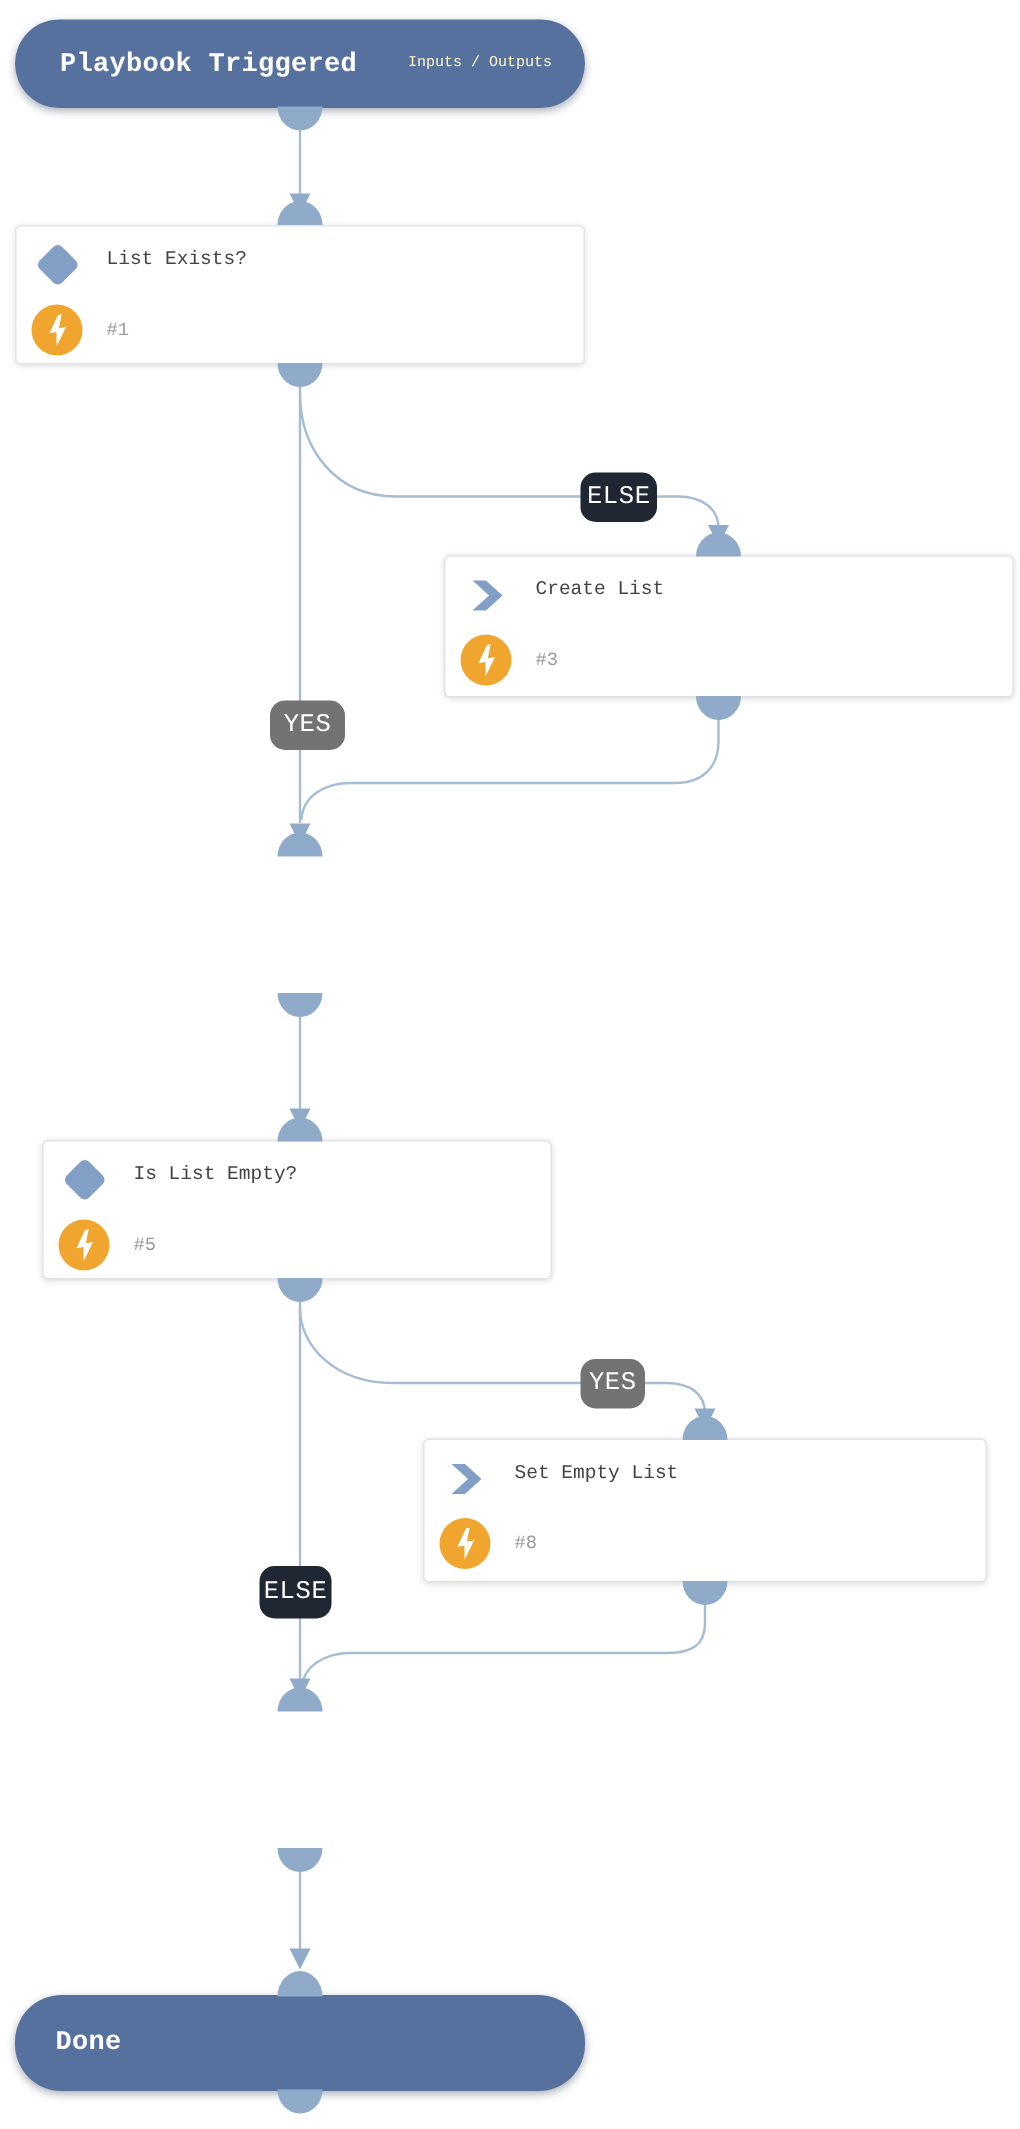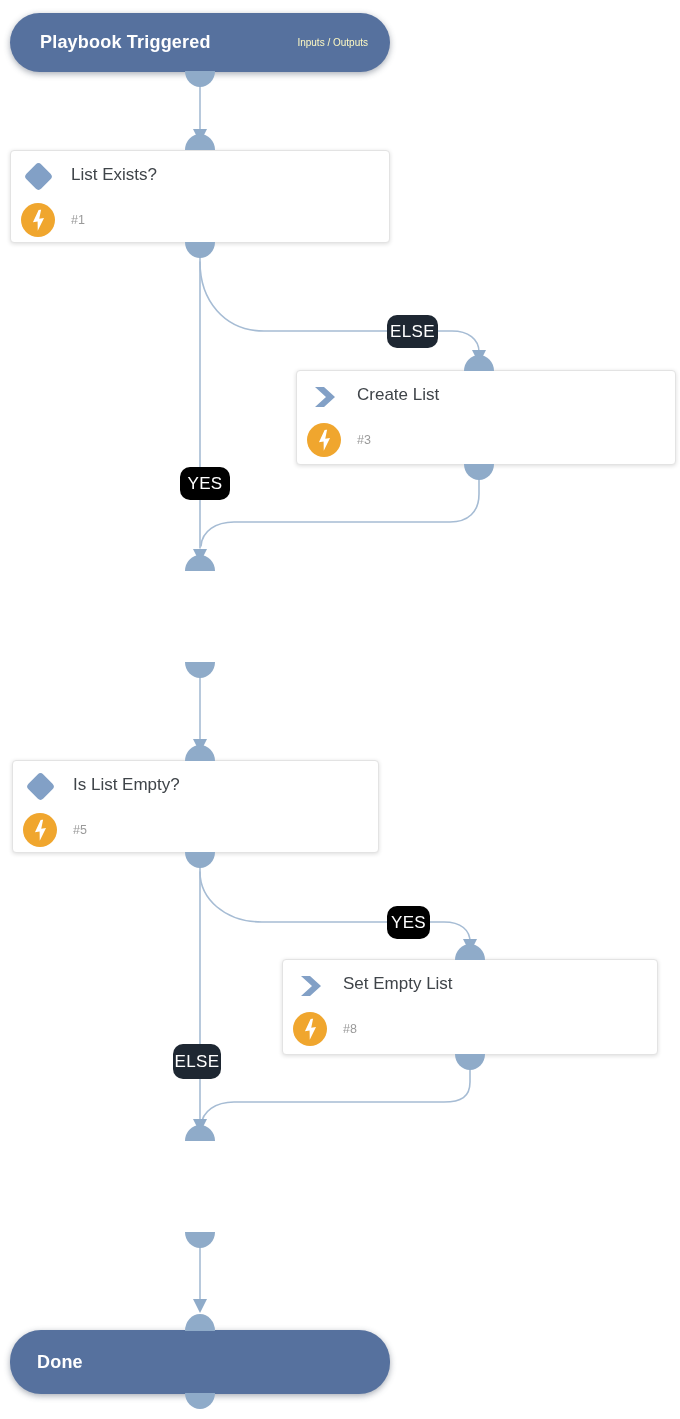--- a/index.html
+++ b/index.html
@@ -1,18 +1,18 @@
 <!DOCTYPE html>
 <html><head>
 <meta charset="utf-8">
 <style>
   html,body{margin:0;padding:0;background:#ffffff;}
   .canvas{
     position:relative;width:680px;height:1419px;background:#ffffff;overflow:hidden;
-    font-family:Liberation Sans, sans-serif;
+    font-family:Liberation Mono, monospace;
   }
   svg.layer{position:absolute;left:0;top:0;width:680px;height:1419px;pointer-events:none;}
   .layer-edges{z-index:1;}
   .layer-domes{z-index:3;}
 
   
   .pill{
     position:absolute;left:10px;width:380px;background:#56719e;border-radius:31px;
     box-shadow:0 2px 6px rgba(60,70,90,0.45);z-index:2;
     display:flex;align-items:center;color:#ffffff;box-sizing:border-box;
@@ -21,21 +21,21 @@
   .pill-end{top:1330px;height:64px;padding:0 22px 0 27px;}
   .pill-title{font-size:18px;font-weight:600;letter-spacing:0.2px;color:#ffffff;}
   .pill-io{font-size:10px;font-weight:400;color:#fef9c3;cursor:pointer;}
 
   
   .node{
     position:absolute;background:#ffffff;border:1px solid #e3e3e3;border-radius:4px;
     box-shadow:0 1px 4px rgba(0,0,0,0.14);z-index:2;box-sizing:border-box;cursor:pointer;
   }
   .node-title{
-    position:absolute;left:60px;top:14px;font-size:17px;color:#3f4449;white-space:nowrap;
+    position:absolute;left:60px;top:14px;font-size:13px;color:#3f4449;white-space:nowrap;
   }
   .node-id{
     position:absolute;left:60px;top:62px;font-size:12.5px;color:#9a9a9a;
   }
   .icon-box{position:absolute;left:13px;top:11px;width:30px;height:30px;}
   .diamond{
     position:absolute;left:4px;top:4px;width:21px;height:21px;background:#82a0c6;
     border-radius:4px;transform:rotate(45deg);
   }
   .chevron-svg{position:absolute;left:4px;top:4px;}
@@ -45,21 +45,21 @@
   }
   .bolt-badge svg{transform:rotate(-10deg);}
 
   
   .badge{
     position:absolute;z-index:4;height:33px;border-radius:10px;color:#ffffff;
     font-size:17px;display:flex;align-items:center;justify-content:center;
     letter-spacing:0.4px;box-sizing:border-box;
   }
   .badge-dark{background:#1e2732;}
-  .badge-light{background:#000000;}
+  .badge-light{background:#737373;}
   .badge-else1{left:387px;top:315px;width:51px;}
   .badge-yes1{left:180px;top:467px;width:50px;}
   .badge-yes2{left:387px;top:906px;width:43px;}
   .badge-else2{left:173px;top:1044px;width:48px;height:35px;}
 </style>
 </head>
 <body>
 
 <div class="canvas">
 
@@ -113,21 +113,21 @@
     <span class="node-title">Create List</span>
     <span class="bolt-badge">
       <svg width="15" height="21" viewBox="0 0 14 20">
           <path fill="#ffffff" d="M9 0 L1.5 10.7 L6 10.7 L4.6 19.5 L12.6 8.5 L8 8.5 L11.3 0 Z"></path>
         </svg>
     </span>
     <span class="node-id">#3</span>
   </div>
 
 
-  <div class="node" style="left:12px;top:760px;width:367px;height:93px;">
+  <div class="node" style="left:28px;top:760px;width:340px;height:93px;">
     <span class="icon-box">
         <span class="diamond"></span>
       </span>
     <span class="node-title">Is List Empty?</span>
     <span class="bolt-badge">
       <svg width="15" height="21" viewBox="0 0 14 20">
           <path fill="#ffffff" d="M9 0 L1.5 10.7 L6 10.7 L4.6 19.5 L12.6 8.5 L8 8.5 L11.3 0 Z"></path>
         </svg>
     </span>
     <span class="node-id">#5</span>

